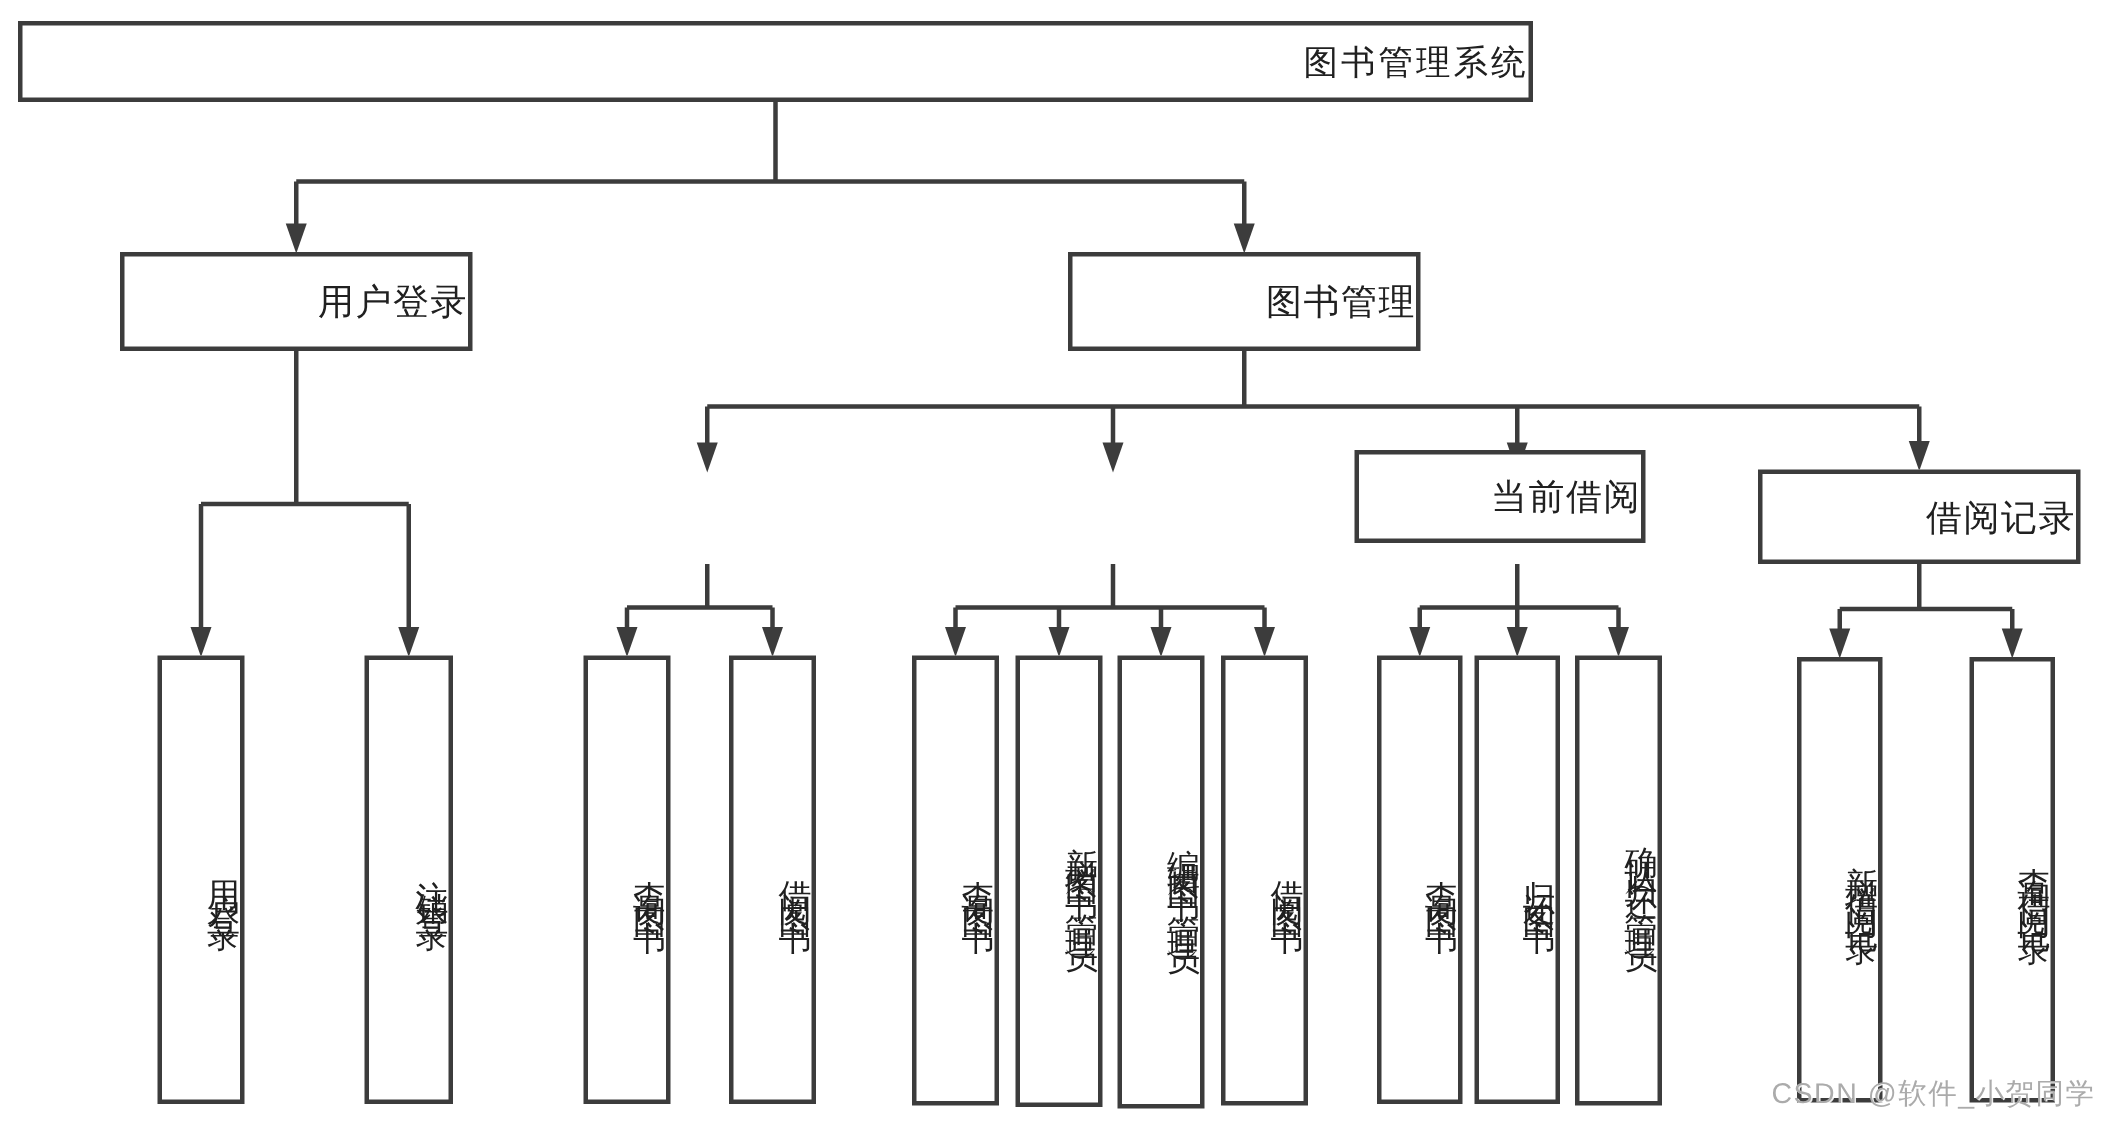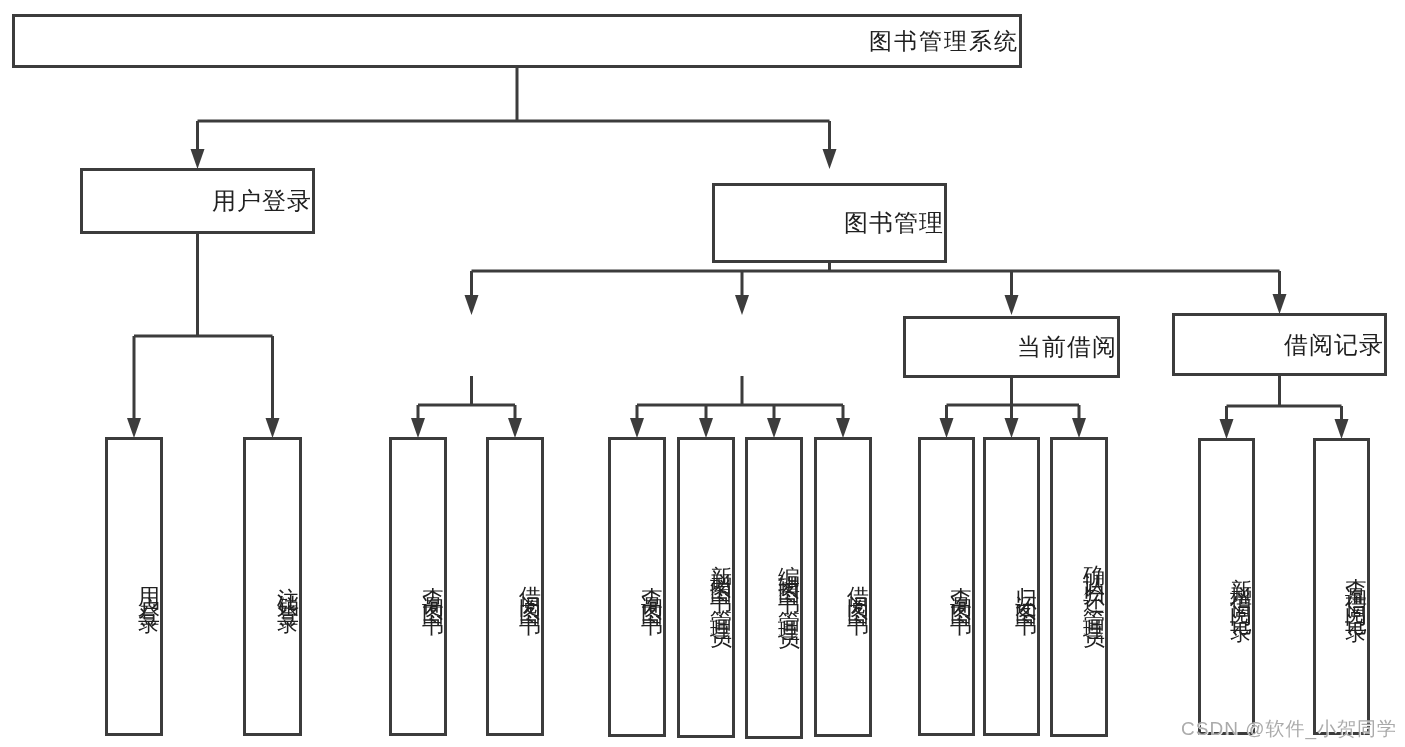--- a/index.html
+++ b/index.html
@@ -91,24 +91,24 @@
       <polygon points="1219.5,419 1233.5,419 1226.5,439" fill="#3c3c3c"></polygon>
       <polygon points="1334.5,419 1348.5,419 1341.5,439" fill="#3c3c3c"></polygon>
     </svg>
   <div id="watermark">CSDN @软件_小贺同学</div>
 <div class="node h root" style="left: 12px; top: 14px; width: 1010px; height: 54px;">
       <span class="label">图书管理系统</span>
     </div>
     <div class="node h" style="left: 80px; top: 168px; width: 235px; height: 66px;">
       <span class="label">用户登录</span>
     </div>
-    <div class="node h" style="left: 712px; top: 183px; width: 235px; height: 80px;">
+    <div class="node h" style="left: 712px; top: 168px; width: 235px; height: 66px;">
       <span class="label">图书管理</span>
     </div>
-    <div class="node h" style="left: 903px; top: 316px; width: 217px; height: 62px;">
+    <div class="node h" style="left: 903px; top: 300px; width: 194px; height: 62px;">
       <span class="label">当前借阅</span>
     </div>
     <div class="node h" style="left: 1172px; top: 313px; width: 215px; height: 63px;">
       <span class="label">借阅记录</span>
     </div>
     <div class="node v" style="left: 105px; top: 437px; width: 58px; height: 299px;">
       <span class="label" style="letter-spacing: 9px;">用户登录</span>
     </div>
     <div class="node v" style="left: 243px; top: 437px; width: 59px; height: 299px;">
       <span class="label" style="letter-spacing: 9px;">注销登录</span>

